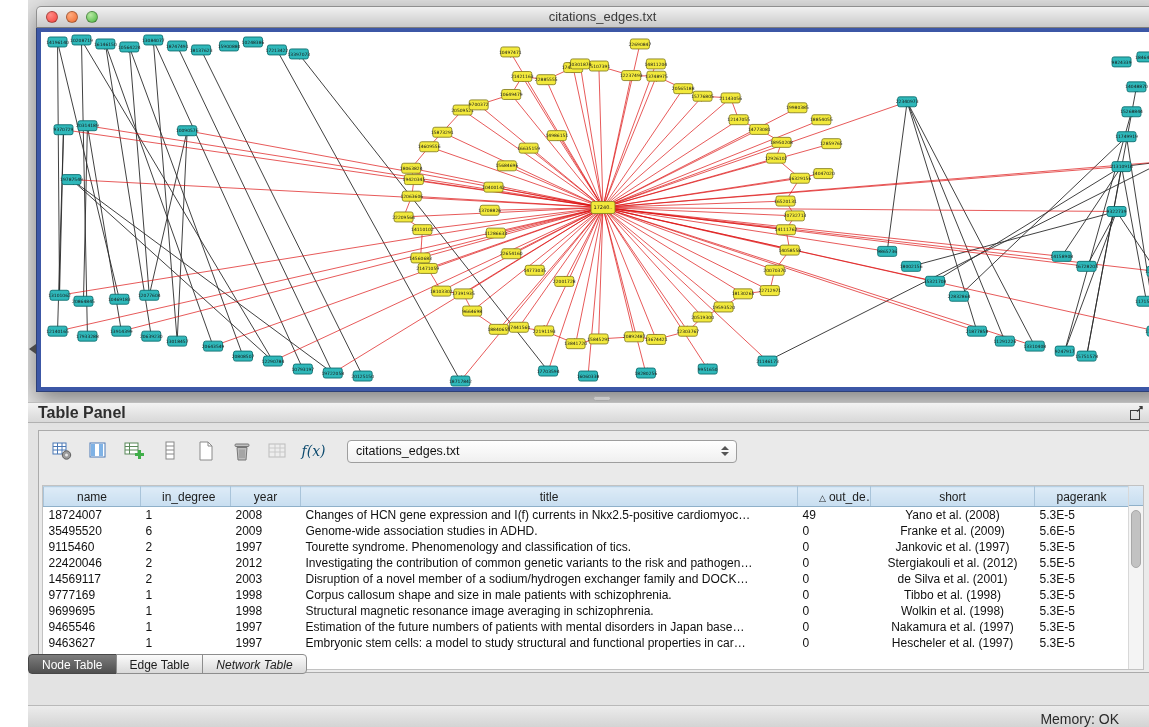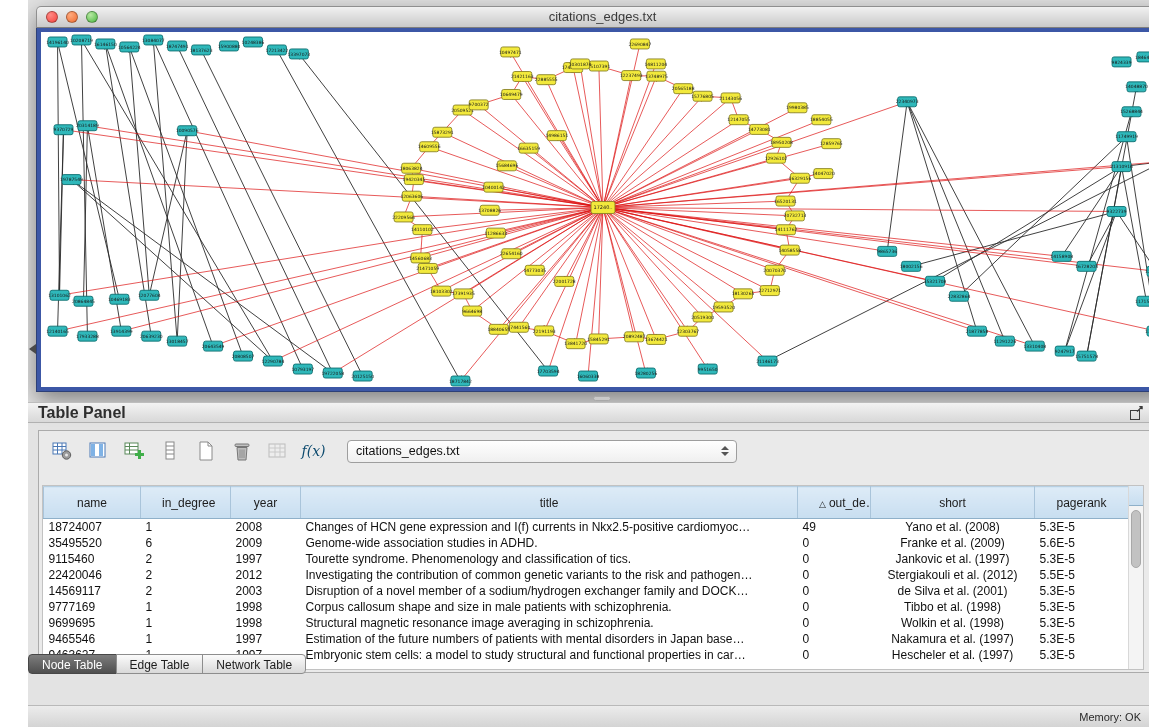--- a/index.html
+++ b/index.html
@@ -50,43 +50,43 @@
   .combo{margin-left:12px;width:390px;height:23px;background:linear-gradient(#ffffff,#efefef);
       border:1px solid #9e9e9e;border-radius:4px;display:flex;align-items:center;
       padding:0 8px;font-size:12.5px;color:#111;box-sizing:border-box;position:relative;}
   .combo .arrows{position:absolute;right:7px;top:5px;display:flex;flex-direction:column;gap:2px;}
   .combo .up{width:0;height:0;border-left:4px solid transparent;border-right:4px solid transparent;border-bottom:4px solid #555;}
   .combo .down{width:0;height:0;border-left:4px solid transparent;border-right:4px solid transparent;border-top:4px solid #555;}
 
   .table-wrap{position:absolute;left:3px;top:54px;width:1102px;height:185px;
       background:#fff;border:1px solid #c2c2c2;box-sizing:border-box;overflow:hidden;}
   table{border-collapse:collapse;table-layout:fixed;width:1085px;font-size:12px;}
-  thead th{height:32px;background:linear-gradient(#ddebf7,#c8def0);
+  thead th{height:20px;background:linear-gradient(#ddebf7,#c8def0);
       border-right:1px solid #a9c4da;border-bottom:1px solid #8fb0c9;border-top:1px solid #b6cfe2;
       font-weight:normal;color:#1c1c1c;overflow:hidden;white-space:nowrap;padding:0 21px;box-sizing:border-box;}
   thead th:first-child{border-left:1px solid #a9c4da;}
   .sort-glyph{font-size:9px;margin-right:3px;}
   tbody td{height:16px;padding:0 5px;white-space:nowrap;overflow:hidden;color:#101010;box-sizing:border-box;}
   td.ac{text-align:center;}
   .scrollbar{position:absolute;right:0;top:0;bottom:0;width:15px;background:#f4f4f4;
       border-left:1px solid #d8d8d8;box-sizing:border-box;}
   .scroll-head{height:20px;background:linear-gradient(#ddebf7,#c8def0);border-bottom:1px solid #8fb0c9;box-sizing:border-box;}
   .thumb{position:absolute;left:2px;right:2px;top:24px;height:58px;background:#c2c2c2;
       border:1px solid #a8a8a8;border-radius:6px;box-sizing:border-box;}
 
   .tabs{position:absolute;left:0;top:654px;width:100%;display:flex;justify-content:flex-start;}
   .tab{height:20px;line-height:20px;padding:0 13px;font-size:12px;color:#1d1d1d;
       background:linear-gradient(#fbfbfb,#d9d9d9);border:1px solid #8d8d8d;margin-left:-1px;box-sizing:border-box;}
   .tab.first{border-radius:4px 0 0 4px;margin-left:0;}
-  .tab.last{border-radius:0 4px 4px 0;}
+  .tab.last{border-radius:0 4px 4px 0;font-style:italic;}
   .tab.selected{background:linear-gradient(#7d7d7d,#4f4f4f);color:#fff;border-color:#474747;}
 
   .statusbar{position:absolute;left:0;top:705px;width:100%;height:22px;
       background:linear-gradient(#ececec,#d4d4d4);border-top:1px solid #b9b9b9;box-sizing:border-box;}
-  .mem-label{position:absolute;right:36px;top:5px;font-size:11px;color:#2a2a2a;}
+  .mem-label{position:absolute;right:58px;top:5px;font-size:14px;color:#2a2a2a;}
   .mem-orb{position:absolute;right:14px;top:4px;width:13px;height:13px;border-radius:50%;
       background:radial-gradient(circle at 35% 30%,#d9f8ab,#54c01c);border:1px solid #3e8f12;box-sizing:border-box;}
 </style>
 </head>
 <body>
 
 <div class="app">
 
   <div class="net-window">
     <div class="titlebar">

